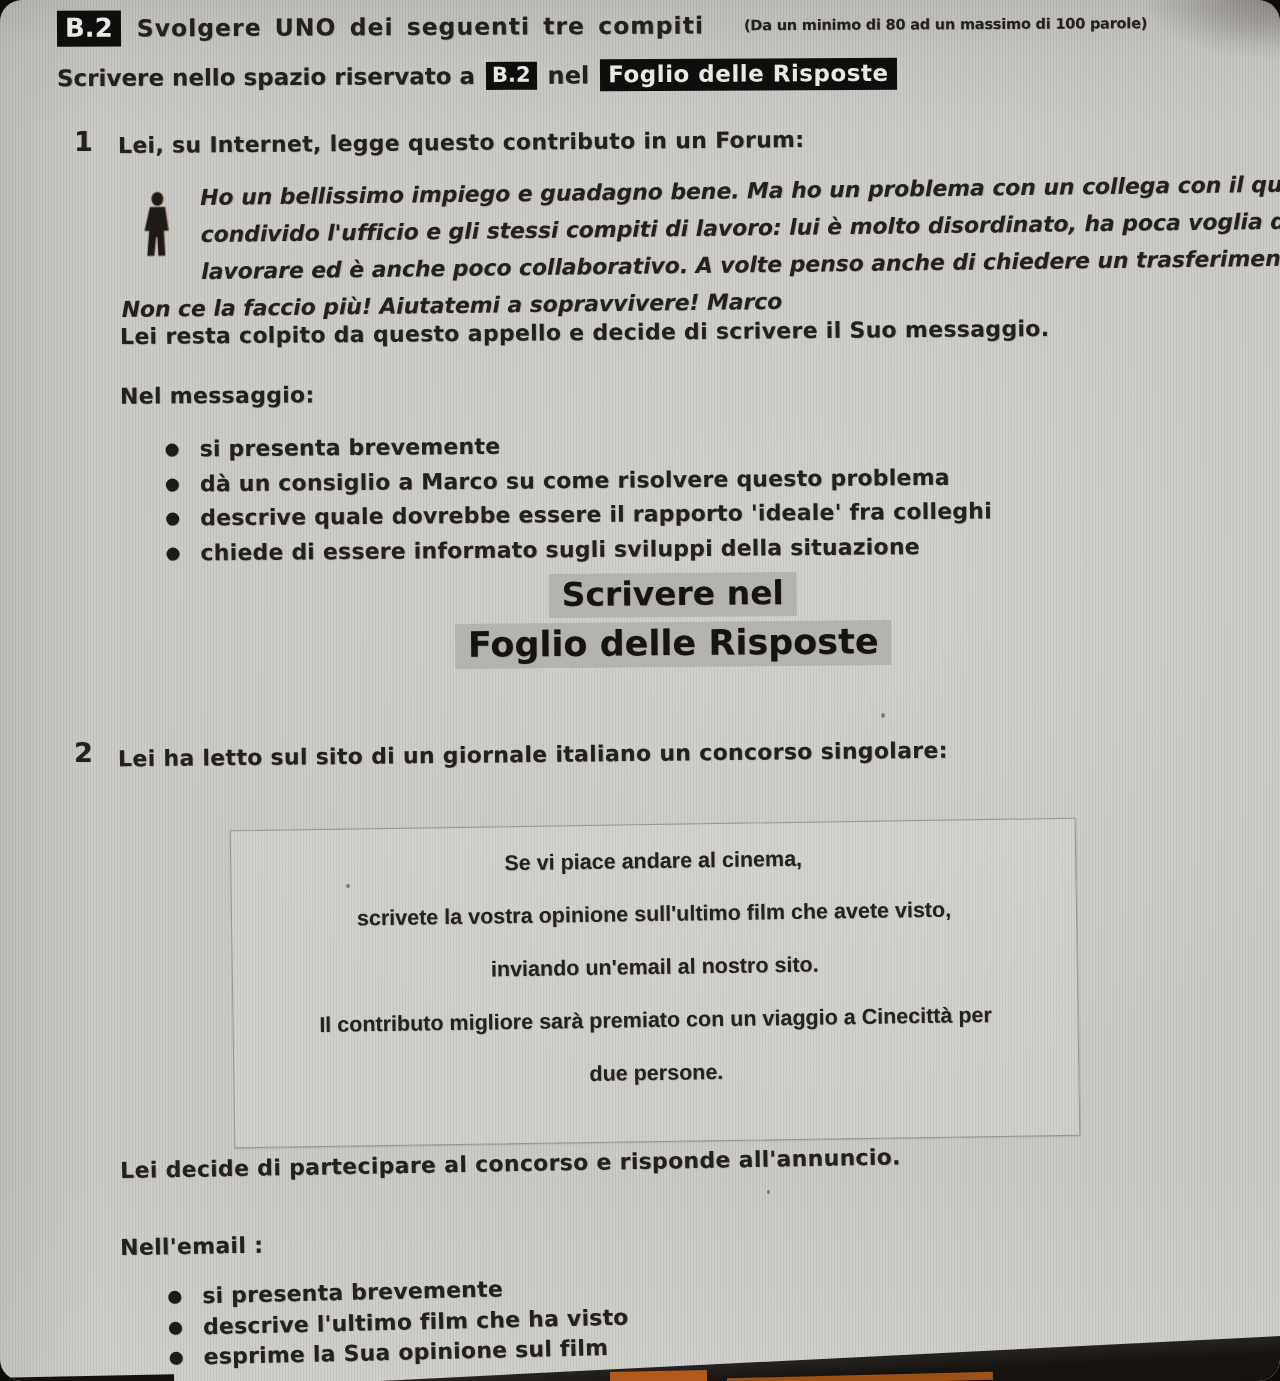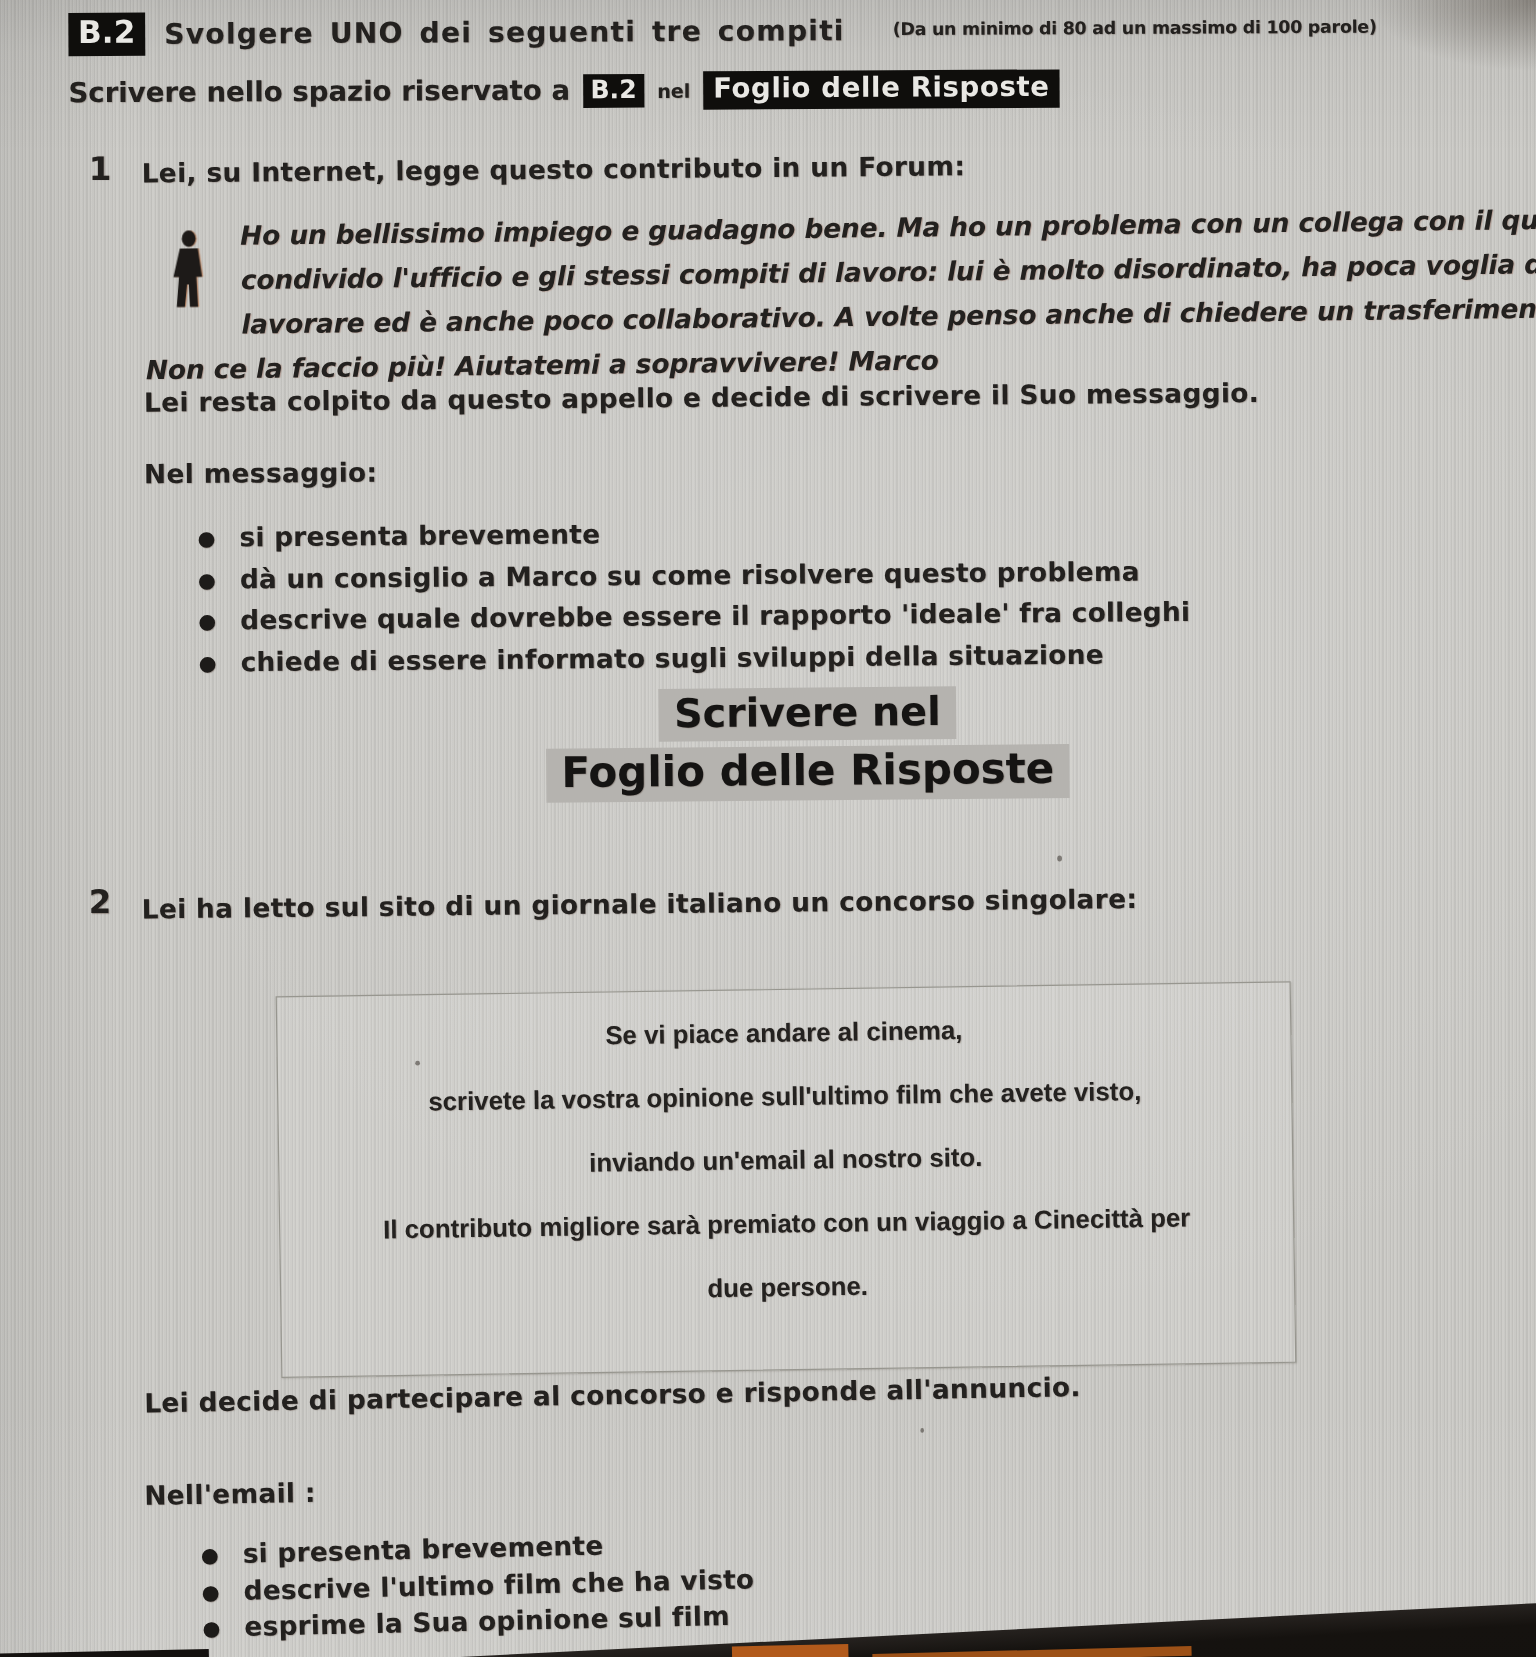--- a/index.html
+++ b/index.html
@@ -1,19 +1,19 @@
 <!DOCTYPE html>
 <html><head>
 <meta charset="utf-8">
 <style>
   * { box-sizing: border-box; }
   html, body { margin: 0; padding: 0; background: #0d0c0a; }
   #stage {
     position: relative; width: 1280px; height: 1381px; overflow: hidden;
-    font-family: "DejaVu Sans", sans-serif; color: #23211f;
+    font-family: "DejaVu Sans", sans-serif; color: #23211f; border-radius: 22px;
   }
   
   .screen {
     position: absolute; inset: 0;
     background:
       radial-gradient(ellipse 980px 760px at 62% 42%, rgba(255,255,255,0.12), rgba(255,255,255,0) 72%),
       linear-gradient(180deg, rgba(0,0,0,0.08) 0px, rgba(0,0,0,0.03) 45px, rgba(0,0,0,0) 130px),
       linear-gradient(90deg, rgba(0,0,0,0.06) 0px, rgba(0,0,0,0) 100px),
       linear-gradient(0deg, rgba(255,255,255,0.08) 0px, rgba(255,255,255,0) 220px),
       repeating-linear-gradient(90deg,
@@ -35,21 +35,21 @@
     padding: 2px 8px 4px; font-weight: bold;
     text-shadow: none;
   }
   .header-line1 { left: 57px; top: 8px; transform: rotate(-0.3deg); display: flex; align-items: center; gap: 16px; }
   .header-line1 .badge { font-size: 26px; }
   .header-title { font-size: 23.5px; letter-spacing: 1px; word-spacing: 4px; }
   .header-constraint { font-size: 14.5px; letter-spacing: -0.2px; margin-left: 24px; }
   .header-line2 { left: 57px; top: 60px; transform: rotate(-0.3deg); display: flex; align-items: center; gap: 11px; }
   .header-line2 .lead { font-size: 23px; }
   .header-line2 .badge-sm { font-size: 21px; padding: 1px 6px 3px; }
-  .header-line2 .mid { font-size: 16px; }
+  .header-line2 .mid { font-size: 24px; }
   .header-line2 .badge-lg { font-size: 23px; padding: 2px 8px 4px; letter-spacing: 0.5px; }
 
   .task1-num { left: 74px; top: 126px; }
   .task1-intro { left: 118px; top: 130px; transform: rotate(-0.5deg); }
 
   .quote-block { position: absolute; left: 120px; top: 180px; transform: rotate(-0.7deg); transform-origin: 0 0; }
   .quote-line { font-style: italic; font-weight: bold; font-size: 22px; line-height: 37px;
                 letter-spacing: -0.1px; white-space: nowrap; margin-left: 80px;
                 text-shadow: 0.8px 0.3px 0.9px rgba(120,50,25,0.30); }
   .quote-end { margin-left: 0; }

